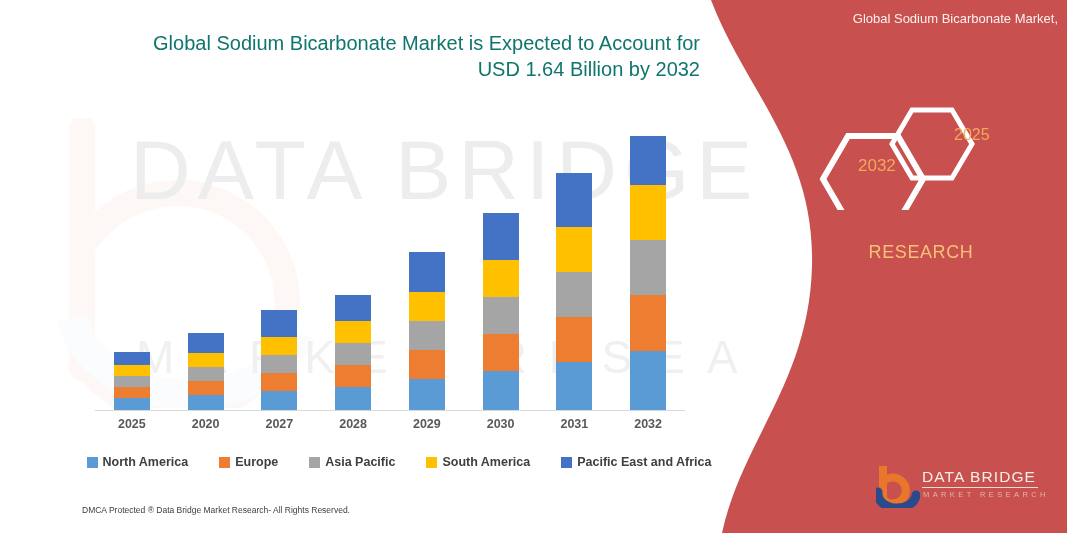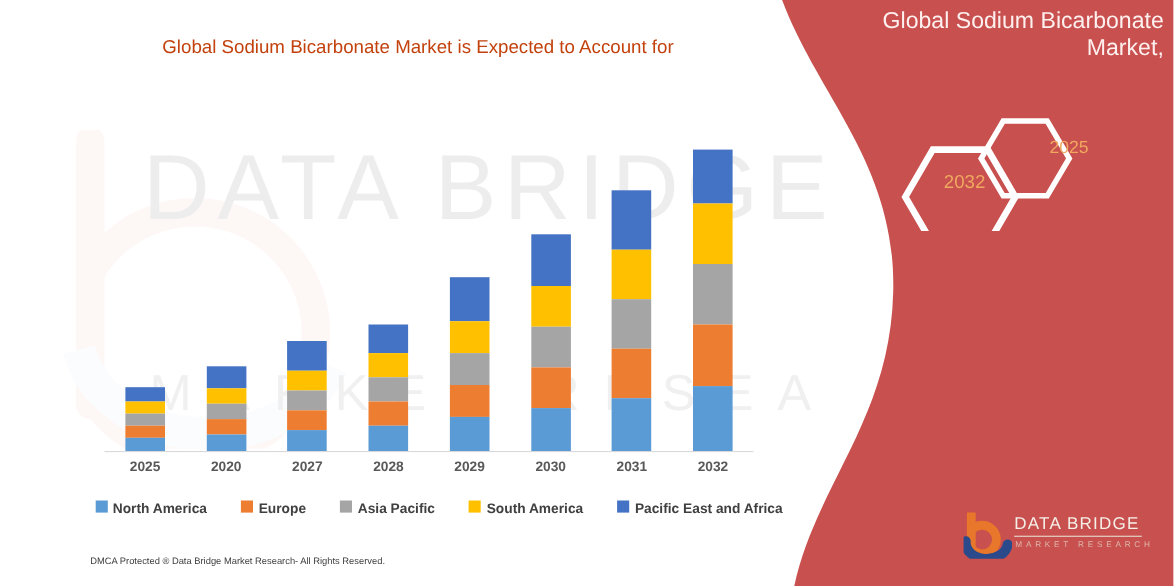--- a/index.html
+++ b/index.html
@@ -14,50 +14,50 @@
   
   .left-panel{position:absolute;left:0;top:0;width:760px;height:533px;background:#fff;overflow:hidden;}
 
   .wm-b{position:absolute;left:52px;top:118px;width:300px;height:290px;opacity:.30;pointer-events:none;}
   .wm-text{position:absolute;left:0;top:0;width:760px;height:533px;pointer-events:none;}
   .wm-text .l1{position:absolute;left:130px;top:122px;font-size:84px;letter-spacing:7px;color:#ededee;font-weight:400;white-space:nowrap;}
   .wm-text .l2{position:absolute;left:136px;top:330px;font-size:46px;letter-spacing:22px;color:#f0f0f1;font-weight:400;white-space:nowrap;}
 
   .chart-title{
     position:absolute;left:60px;top:30px;width:640px;
-    text-align:center;color:#c2410c;font-size:17px;line-height:26px;font-weight:400;
+    text-align:right;color:#0f766e;font-size:20px;line-height:26px;font-weight:400;
   }
 
   .plot{position:absolute;left:95px;top:110px;width:590px;height:300px;}
   .bars{position:absolute;left:0;bottom:0;width:100%;height:300px;display:flex;align-items:flex-end;}
   .bar-slot{flex:1;display:flex;justify-content:center;align-items:flex-end;height:100%;}
   .bar{width:36px;display:flex;flex-direction:column;justify-content:flex-end;}
   .seg{width:100%;}
 
   .axis-line{position:absolute;left:95px;top:410px;width:590px;height:1px;background:#d9d9d9;}
   .xlabels{position:absolute;left:95px;top:417px;width:590px;display:flex;}
   .xlabels div{flex:1;text-align:center;font-size:12.5px;font-weight:bold;color:#595959;}
 
   .legend{position:absolute;left:95px;top:455px;width:590px;display:flex;justify-content:center;
           align-items:center;gap:13px;flex-wrap:nowrap;}
-  .lg-item{display:flex;gap:5px;white-space:nowrap;padding-left:18px;}
+  .lg-item{display:flex;align-items:center;gap:5px;white-space:nowrap;padding-left:18px;}
   .lg-sw{width:11px;height:11px;display:inline-block;}
   .lg-tx{font-size:12.5px;font-weight:bold;color:#404040;}
 
   .footer{position:absolute;left:0;top:505px;width:740px;height:22px;}
   .footer .f1{position:absolute;left:82px;top:0;font-size:8.5px;color:#3d3d3d;white-space:nowrap;}
   .footer .f2{position:absolute;left:428px;top:0;font-size:8.5px;color:#3d3d3d;white-space:nowrap;}
 
   
   .right-panel{position:absolute;left:0;top:0;width:1067px;height:533px;pointer-events:none;}
   .right-panel svg{display:block;}
 
   .rp-content{position:absolute;left:0;top:0;width:1067px;height:533px;}
   .rp-title{position:absolute;left:748px;top:6px;width:310px;text-align:right;color:#fdf0ef;
-            font-size:21px;line-height:25px;font-weight:400;}
+            font-size:13px;line-height:25px;font-weight:400;}
   .hexes{position:absolute;left:810px;top:98px;width:220px;height:112px;}
   .hex-label{position:absolute;color:#f0a860;font-weight:400;}
   .hx2032{left:48px;top:58px;font-size:17px;}
   .hx2025{left:144px;top:28px;font-size:16px;}
   .brand{position:absolute;left:806px;top:238px;width:230px;text-align:center;color:#f6c178;
          font-size:18px;line-height:29px;letter-spacing:.6px;}
   .logo{position:absolute;left:876px;top:466px;width:170px;height:44px;}
   .logo-t1{position:absolute;left:46px;top:2px;font-size:15.5px;letter-spacing:1.1px;color:#f4efe7;white-space:nowrap;}
   .logo-rule{position:absolute;left:46px;top:21px;width:116px;height:1.4px;background:#e8dfd2;}
   .logo-t2{position:absolute;left:47px;top:24px;font-size:7.5px;letter-spacing:3.4px;color:#dfb6ab;white-space:nowrap;}
@@ -75,20 +75,21 @@
       <path d="M20 200 A 120 95 0 0 0 250 215" stroke="#f3f6fb" stroke-width="30" fill="none"></path>
     </svg>
 
     <div class="wm-text">
       <div class="l1">DATA BRIDGE</div>
       <div class="l2">MARKET RESEARCH</div>
     </div>
 
     <div class="chart-title">
       <div>Global Sodium Bicarbonate Market is Expected to Account for</div>
+      <div>USD 1.64 Billion by 2032</div>
     </div>
 
     <div class="plot">
       <div class="bars" id="bars">
           <div class="bar-slot">
             <div class="bar">
               <div class="seg" style="height: 13px; background: rgb(68, 114, 196);"></div>
               <div class="seg" style="height: 11px; background: rgb(255, 192, 0);"></div>
               <div class="seg" style="height: 11px; background: rgb(165, 165, 165);"></div>
               <div class="seg" style="height: 11px; background: rgb(237, 125, 49);"></div>
@@ -214,20 +215,21 @@
     <div class="hexes">
       <svg width="220" height="112" viewBox="0 0 220 112">
         <polygon points="102,12 142,12 162,46 142,80 102,80 82,46" fill="none" stroke="#ffffff" stroke-width="5"></polygon>
         <polygon points="38,38 88,38 113,81 88,124 38,124 13,81" fill="none" stroke="#ffffff" stroke-width="6"></polygon>
       </svg>
       <div class="hex-label hx2032">2032</div>
       <div class="hex-label hx2025">2025</div>
     </div>
 
     <div class="brand">
+      <div>RESEARCH</div>
     </div>
 
     <div class="logo">
       <svg width="44" height="42" viewBox="0 0 44 42">
         <path d="M7 2 L7 32" stroke="#E8762B" stroke-width="8" fill="none" stroke-linecap="square"></path>
         <path d="M7 16 A 13 13 0 1 1 7 33" stroke="#E8762B" stroke-width="8" fill="none"></path>
         <path d="M2 26 A 17 13 0 0 0 40 29" stroke="#2B4A8B" stroke-width="9" fill="none" stroke-linecap="round"></path>
       </svg>
       <div class="logo-t1">DATA BRIDGE</div>
       <div class="logo-rule"></div>

